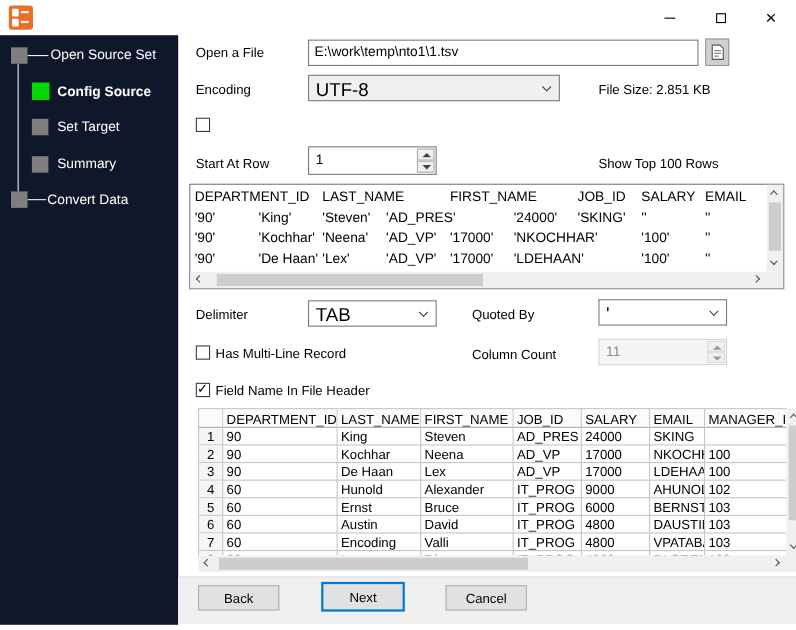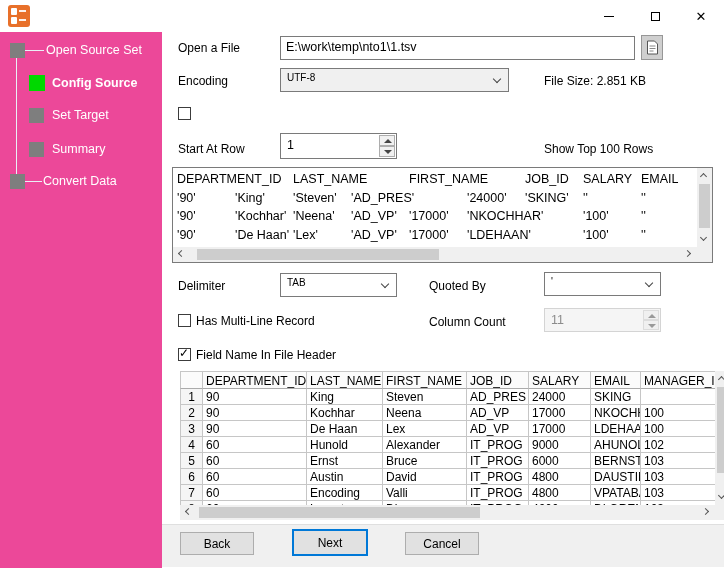--- a/index.html
+++ b/index.html
@@ -12,30 +12,30 @@
   #titlebar{left:0;top:0;width:724px;height:32px;background:#fff;}
   #appicon{left:8px;top:5px;width:22px;height:22px;background:#E8702A;border-radius:3px;}
   #appicon .doc{position:absolute;left:3px;width:6px;height:7px;background:#fff;border-radius:1px;}
   #appicon .dash{position:absolute;left:11px;width:7px;height:2px;background:rgba(255,255,255,.9);}
   .capbtn{position:absolute;top:0;width:46px;height:32px;background:#fff;display:flex;align-items:center;justify-content:center;}
   .min-glyph{width:10px;height:1px;background:#000;}
   .max-glyph{width:9px;height:9px;border:1px solid #000;}
   .close-glyph{font-size:13px;color:#000;line-height:1;}
 
   
-  #sidebar{left:0;top:32px;width:162px;height:536px;background:#ec4899;}
+  #sidebar{left:0;top:32px;width:162px;height:536px;background:#0f172a;}
   .sq{position:absolute;width:15px;height:15px;background:#7E7E7E;}
   .sq.active{width:16px;height:16px;background:#00D800;}
   .step-lbl{position:absolute;color:#fff;font-size:12.5px;white-space:nowrap;}
   .step-lbl.active{font-weight:bold;}
   .conn{position:absolute;background:#E9EFF6;}
 
   
   .tbox{position:absolute;background:#fff;border:1px solid #7A7A7A;font-size:12.5px;color:#000;padding:3px 0 0 5px;white-space:nowrap;overflow:hidden;}
-  .combo{position:absolute;border:1px solid #7A7A7A;font-size:10px;color:#000;padding:3px 18px 0 6px;white-space:nowrap;overflow:hidden;background:#fff;}
+  .combo{position:absolute;border:1px solid #7A7A7A;font-size:17px;color:#000;padding:3px 18px 0 6px;white-space:nowrap;overflow:hidden;background:#fff;}
   .combo .chev{position:absolute;right:8px;top:7px;width:6px;height:6px;border-right:1.4px solid #444;border-bottom:1.4px solid #444;transform:rotate(45deg);}
   .cb{position:absolute;width:13px;height:13px;background:#fff;border:1px solid #3c3c3c;}
   .cb .mark{position:absolute;left:0px;top:-3px;font-size:12px;color:#000;}
   .spinner{position:absolute;background:#fff;border:1px solid #7A7A7A;}
   .spinner .val{position:absolute;left:6px;top:4px;font-size:12.5px;}
   .spinbtns{position:absolute;right:1px;top:1px;bottom:1px;width:16px;display:flex;flex-direction:column;}
   .spinbtn{flex:1;background:#F0F0F0;border:1px solid #ADADAD;position:relative;}
   .tri{position:absolute;left:4px;width:0;height:0;border-left:4px solid transparent;border-right:4px solid transparent;}
   .tri.up{top:3px;border-bottom:4px solid #444;}
   .tri.dn{top:3px;border-top:4px solid #444;}

